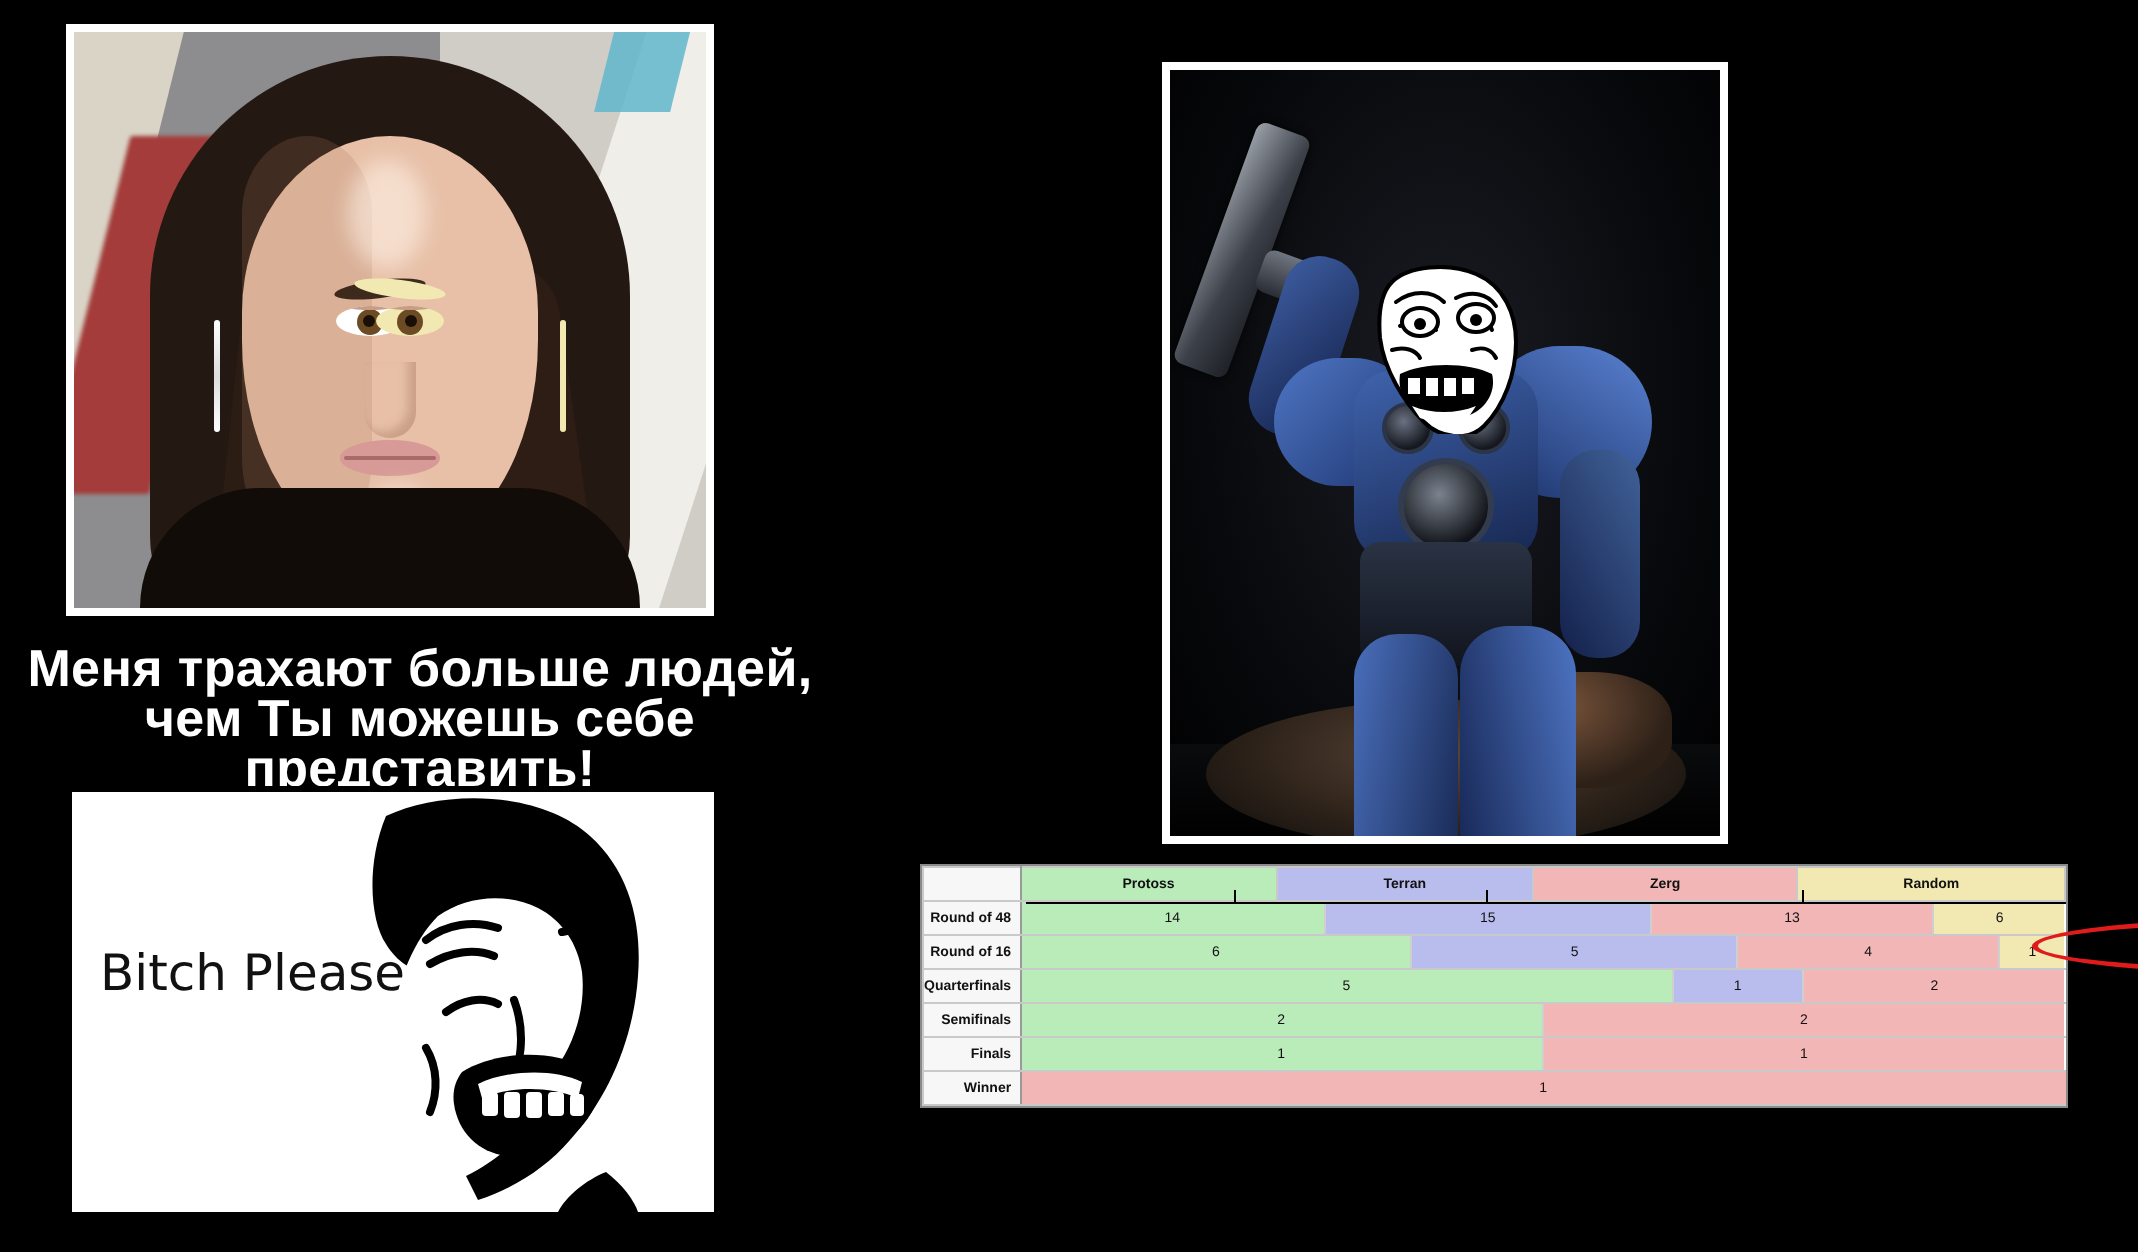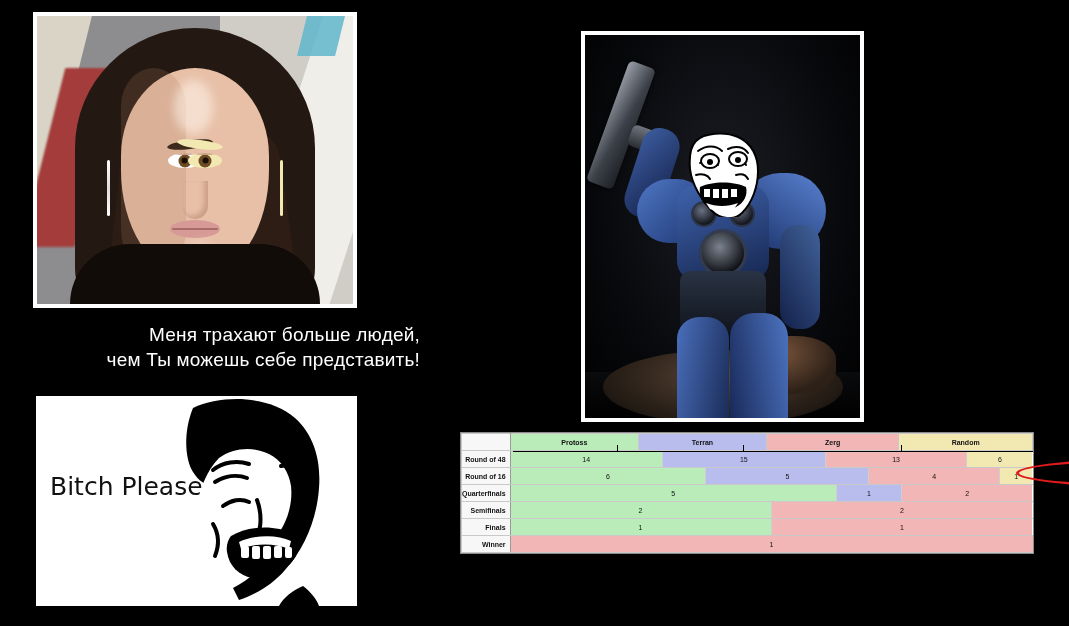--- a/index.html
+++ b/index.html
@@ -67,22 +67,22 @@
       transform:translate(-50%,-50%);background:#a86b68;border-radius:2px;}
   #chin-hl{position:absolute;left:44%;bottom:6%;width:18%;height:10%;
       background:rgba(255,240,228,.4);border-radius:50%;filter:blur(4px);}
   #dress{position:absolute;left:50%;bottom:0;width:250px;height:60px;
       transform:translateX(-50%);background:#120c09;
       border-radius:120px 120px 0 0;}
   #neck{position:absolute;left:50%;bottom:44px;width:70px;height:54px;
       transform:translateX(-50%);background:#d8ae96;}
 
   
-  #caption{position:absolute;left:0;top:322px;width:420px;text-align:right;
-      color:#fff;font-weight:normal;font-size:19px;line-height:25px;
+  #caption{position:absolute;left:0;top:322px;width:420px;text-align:center;
+      color:#fff;font-weight:bold;font-size:26px;line-height:25px;
       letter-spacing:.2px;}
 
   
   #meme-panel{position:absolute;left:33px;top:393px;width:327px;height:216px;
       background:#000;padding:3px;box-sizing:border-box;}
   #meme-inner{width:100%;height:100%;background:#fff;position:relative;
       overflow:hidden;}
   #meme-text{position:absolute;left:14px;top:76px;font-size:25px;
       color:#111;font-family:"DejaVu Sans",sans-serif;}
   #meme-face{position:absolute;right:-6px;top:0;width:210px;height:100%;}

